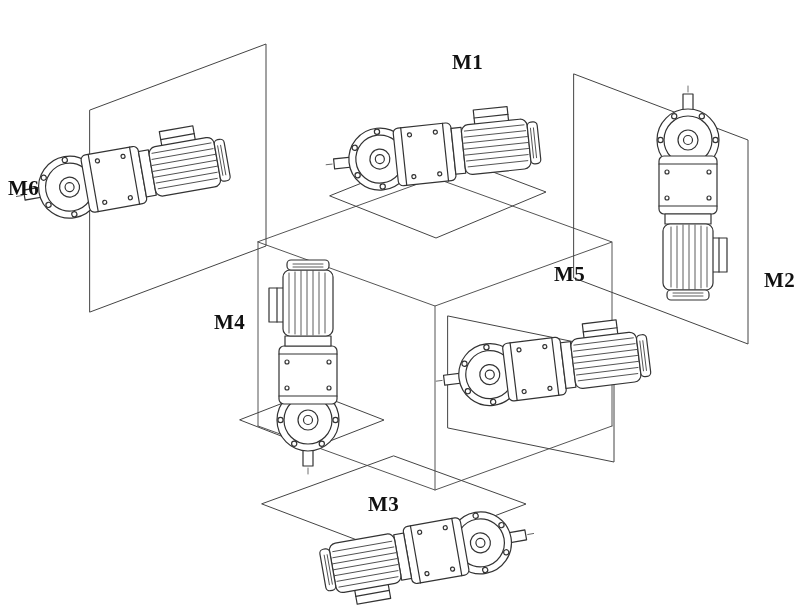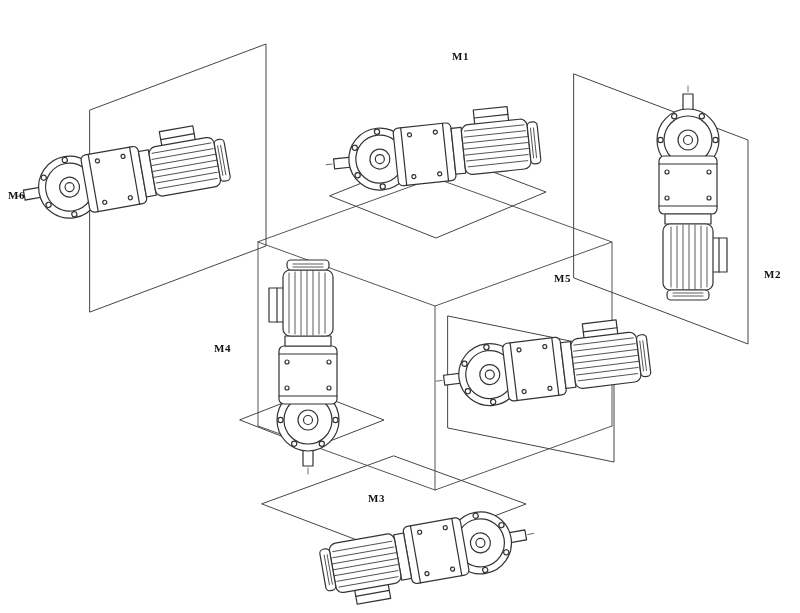--- a/index.html
+++ b/index.html
@@ -8,31 +8,31 @@
     width: 800px;
     height: 613px;
     background: #ffffff;
     font-family: "Liberation Serif", serif;
     overflow: hidden;
   }
   .figure svg { position: absolute; left: 0; top: 0; }
   .pos-label {
     position: absolute;
     font-weight: bold;
-    font-size: 11px;
+    font-size: 21px;
     color: #111111;
     letter-spacing: 0.5px;
     user-select: none;
   }
   .lbl-m1 { left: 452px; top: 50px; }
   .lbl-m2 { left: 764px; top: 268px; }
   .lbl-m3 { left: 368px; top: 492px; font-family: Liberation Serif, serif; }
-  .lbl-m4 { left: 214px; top: 310px; margin-top: 32px; }
-  .lbl-m5 { left: 554px; top: 272px; }
-  .lbl-m6 { left: 8px;   top: 189px; }
+  .lbl-m4 { left: 214px; top: 310px; }
+  .lbl-m5 { left: 554px; top: 262px; }
+  .lbl-m6 { left: 8px;   top: 176px; }
 </style>
 </head>
 <body>
 
 <div class="figure">
 
   <svg width="800" height="613" viewBox="0 0 800 613" stroke="#333" fill="none" stroke-width="1.2" stroke-linejoin="round" stroke-linecap="round">
 
     <defs>
 

